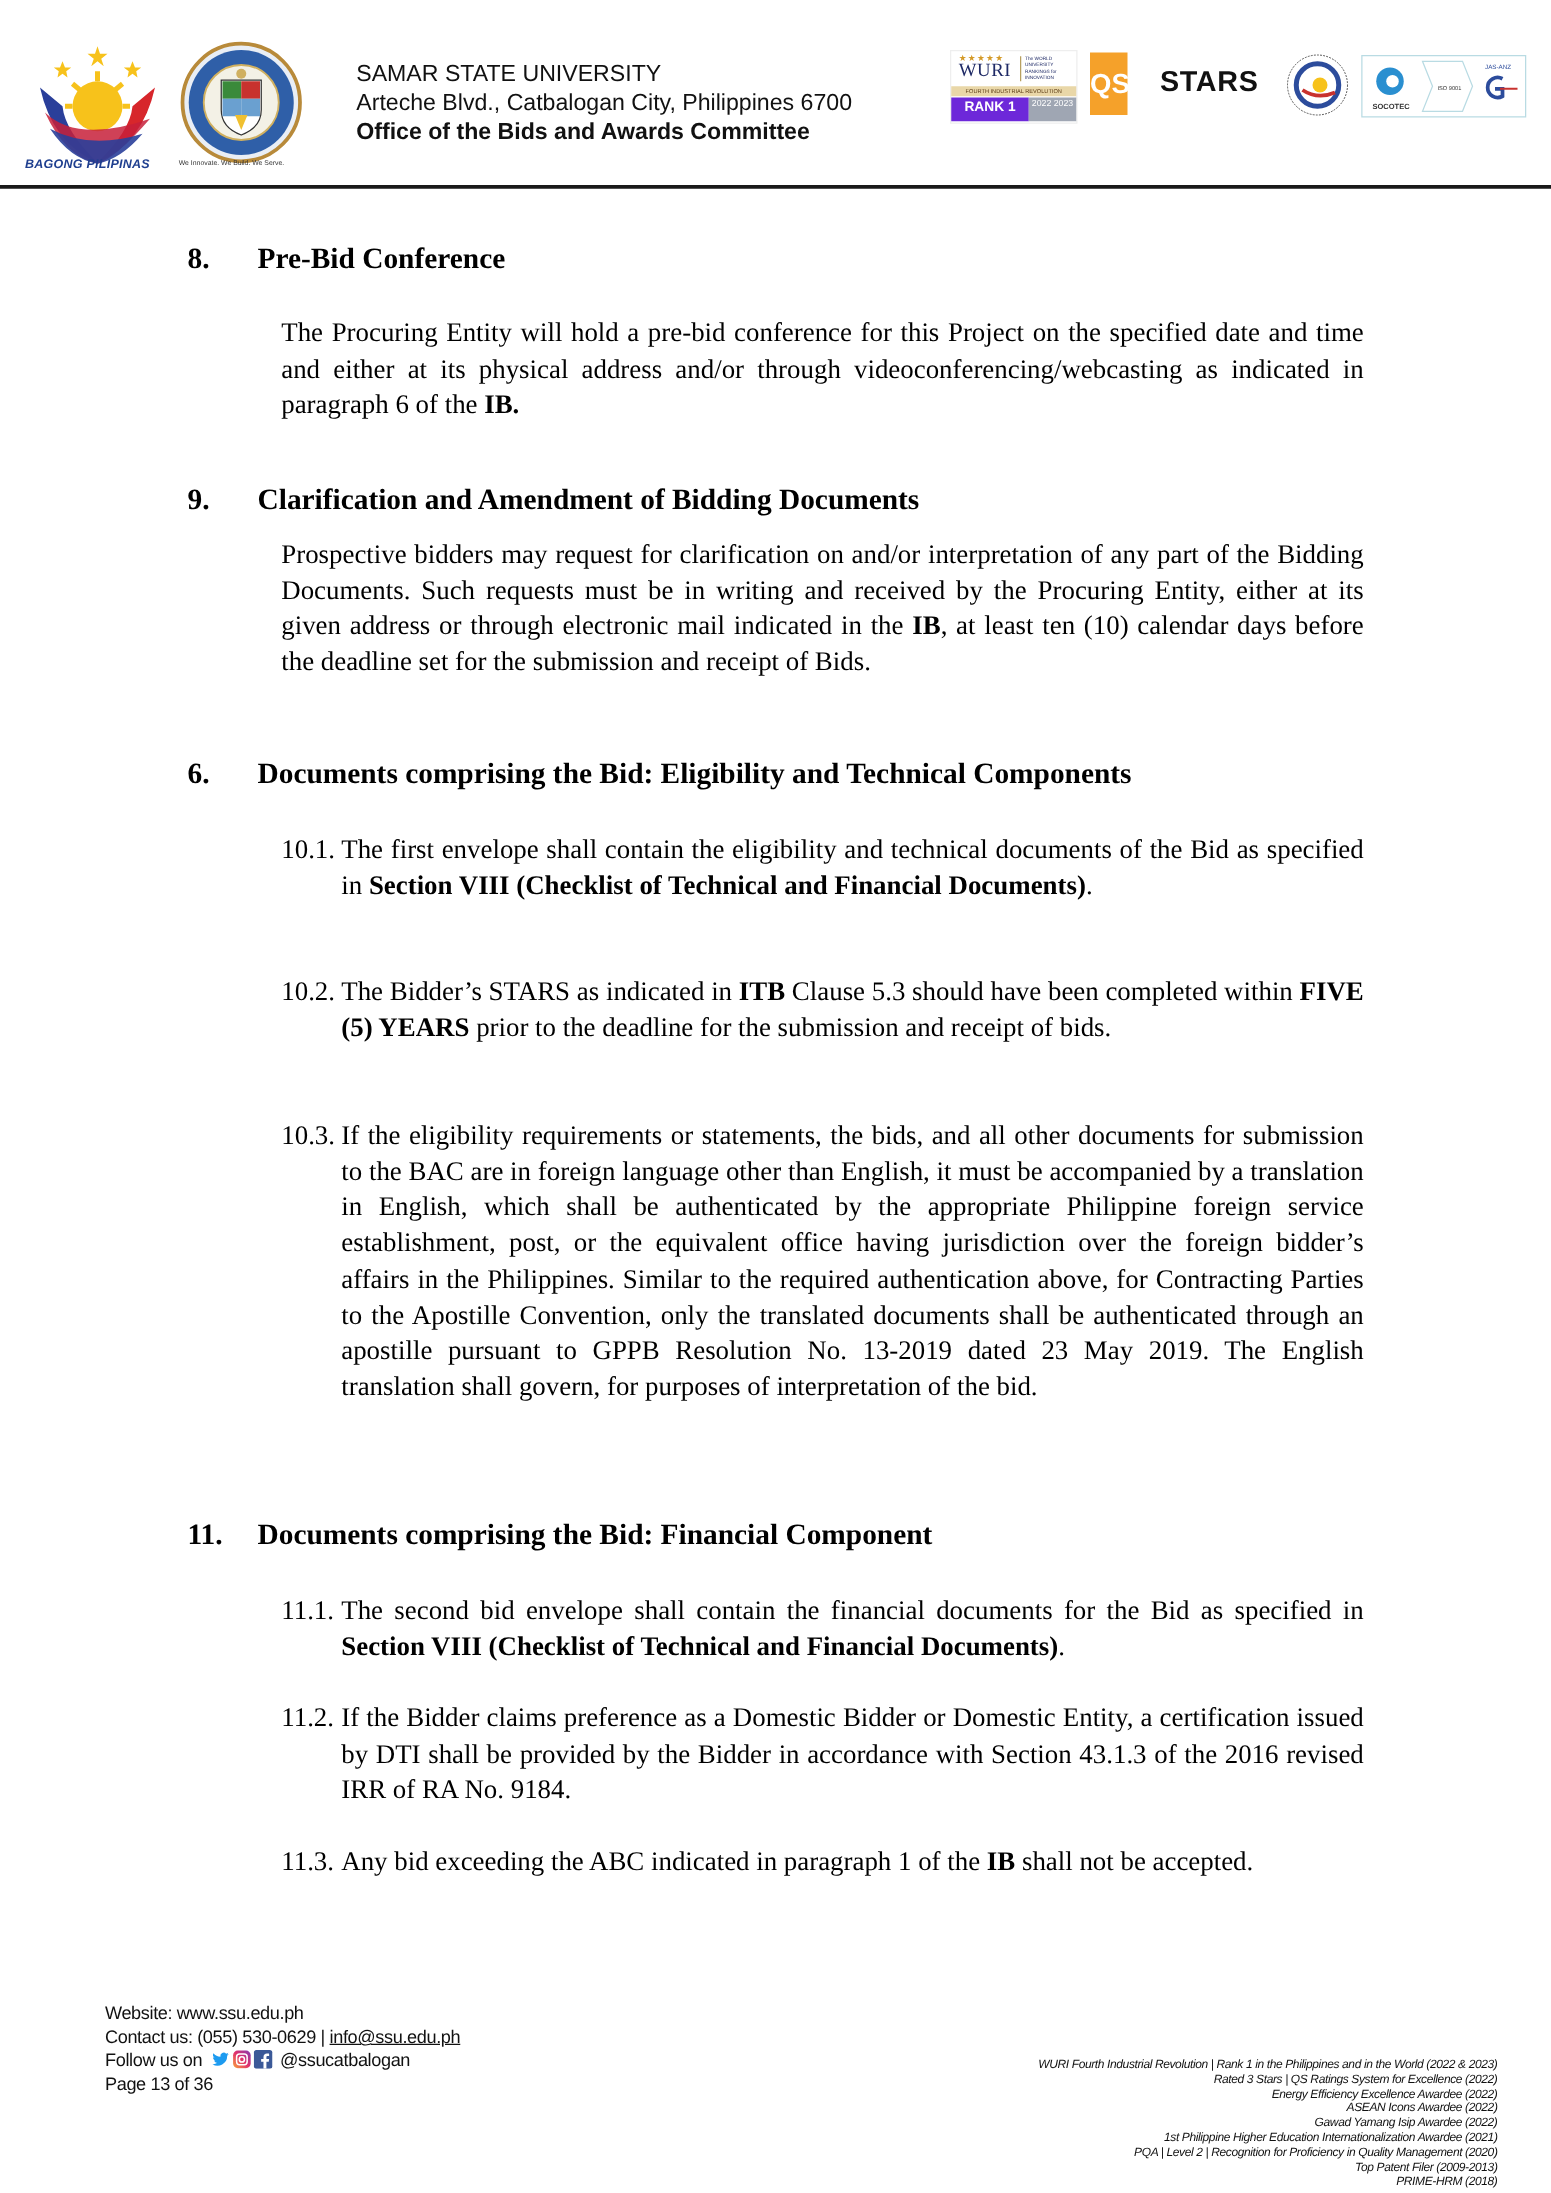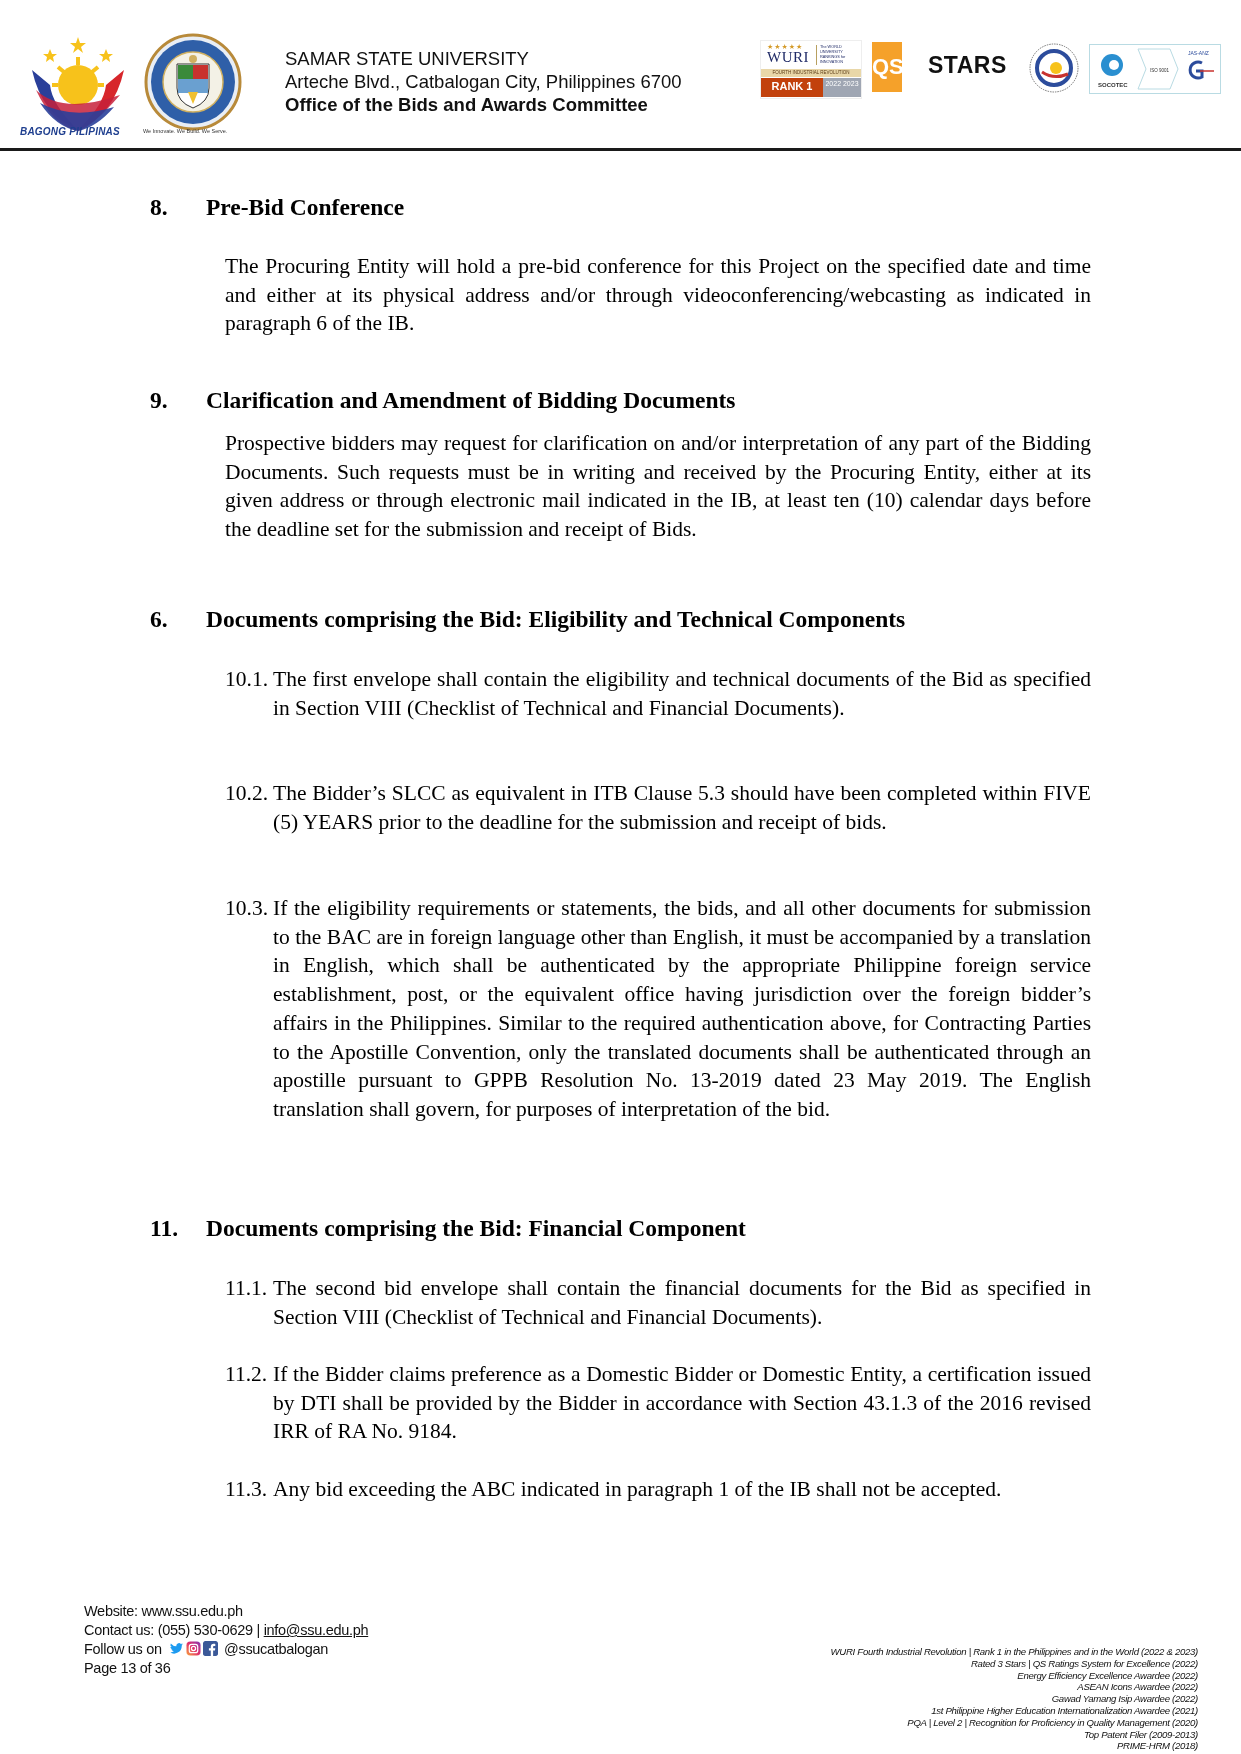--- a/index.html
+++ b/index.html
@@ -10,36 +10,36 @@
   .bp-caption { position: absolute; left: 20px; top: 126px; font-family: "Liberation Sans", sans-serif; font-weight: bold; font-style: italic; font-size: 10px; color: #1f3f8f; letter-spacing: 0.2px; }
   .ssu-caption { position: absolute; left: 143px; top: 128px; font-family: "Liberation Sans", sans-serif; font-size: 5.5px; color: #333; white-space: nowrap; }
   .hdr-text { position: absolute; left: 285px; top: 47px; font-family: "Liberation Sans", sans-serif; font-size: 18.5px; line-height: 23px; color: #111; }
   .hdr-text .office { font-weight: bold; }
   .badges { position: absolute; left: 760px; top: 40px; height: 58px; }
   .wuri { position: absolute; left: 0; top: 0; width: 100px; height: 57px; background: #fff; border: 1px solid #eee; }
   .wuri .stars { position: absolute; left: 6px; top: 2px; color: #d49a28; font-size: 7px; letter-spacing: 1px; }
   .wuri .name { position: absolute; left: 6px; top: 8px; font-family: "Liberation Serif", serif; font-size: 15px; color: #1f2a66; letter-spacing: 0.5px; }
   .wuri .tag { position: absolute; left: 55px; top: 4px; width: 42px; font-family: "Liberation Sans", sans-serif; font-size: 3.8px; color: #1f2a66; line-height: 5px; border-left: 1px solid #b8a060; padding-left: 3px; }
   .wuri .fir { position: absolute; left: 0; top: 28px; width: 100px; height: 8px; background: #e9d7a8; font-family: "Liberation Sans", sans-serif; font-size: 4.5px; color: #5b3b15; text-align: center; line-height: 8px; }
-  .wuri .rank { position: absolute; left: 0; top: 37px; width: 62px; height: 19px; background: #c2410c; color: #fff; font-family: "Liberation Sans", sans-serif; font-weight: bold; font-size: 11px; text-align: center; line-height: 16px; }
+  .wuri .rank { position: absolute; left: 0; top: 37px; width: 62px; height: 19px; background: #6d28d9; color: #fff; font-family: "Liberation Sans", sans-serif; font-weight: bold; font-size: 11px; text-align: center; line-height: 16px; }
   .wuri .years { position: absolute; left: 62px; top: 37px; width: 38px; height: 19px; background: #9fa6b3; color: #fff; font-family: "Liberation Sans", sans-serif; font-size: 7px; line-height: 8px; text-align: center; padding-top: 2px; box-sizing: border-box; }
   .qs { position: absolute; left: 112px; top: 2px; width: 30px; height: 50px; background: #f5a12a; color: #fff; font-family: "Liberation Sans", sans-serif; font-weight: bold; font-size: 22px; text-align: center; line-height: 50px; }
   .qs-stars { position: absolute; left: 168px; top: 12px; font-family: "Liberation Sans", sans-serif; font-weight: bold; font-size: 23px; color: #111; letter-spacing: 0.5px; }
   .pqa { position: absolute; left: 268px; top: 0px; width: 52px; height: 56px; }
   .socotec { position: absolute; left: 329px; top: 4px; width: 130px; height: 48px; border: 1px solid #b9dbe3; background: #fff; }
   .hdr-rule { position: absolute; left: 0; top: 148px; width: 1241px; height: 3px; background: #1a1a1a; }
 
   .doc { position: absolute; left: 0; top: 0; width: 1241px; font-family: "Liberation Serif", serif; }
   .sec-h { position: absolute; left: 150px; font-family: "Liberation Serif", serif; font-weight: bold; font-size: 23.5px; line-height: 28px; white-space: nowrap; }
   .sec-h .num { display: inline-block; width: 56px; }
   .para { position: absolute; left: 225px; width: 866px; font-size: 21.5px; line-height: 28.7px; text-align: justify; }
   .sub { position: absolute; left: 225px; width: 866px; font-size: 21.5px; line-height: 28.7px; }
   .sub .sub-num { position: absolute; left: 0; top: 0; width: 72px; }
   .sub .sub-txt { margin-left: 48px; text-align: justify; display: block; }
-  b { font-weight: normal; }
+  b { font-weight: bold; }
 
   .ftr-left { position: absolute; left: 84px; top: 1602px; font-family: "Liberation Sans", sans-serif; font-size: 14.5px; line-height: 19px; color: #111; letter-spacing: -0.3px; }
   .ftr-left .link { text-decoration: underline; }
   .soc { display: inline-block; width: 15px; height: 15px; vertical-align: -2px; margin-right: 2px; border-radius: 2px; }
   .ftr-right { position: absolute; right: 43px; top: 1602px; width: 500px; text-align: right; font-family: "Liberation Sans", sans-serif; font-style: italic; font-size: 9.6px; line-height: 11.8px; color: #111; letter-spacing: -0.3px; margin-top: 44px; }
 </style>
 </head>
 <body>
 
 <div class="hdr">
@@ -133,21 +133,21 @@
 
   <div class="sec-h" style="top:605px;">
     <span class="num">6.</span><span>Documents comprising the Bid: Eligibility and Technical Components</span>
   </div>
   <div class="sub" style="top:665px;">
     <span class="sub-num">10.1.</span>
     <span class="sub-txt"><span>The first envelope shall contain the eligibility and technical documents of the Bid as specified in </span><b>Section VIII (Checklist of Technical and Financial Documents)</b><span>.</span></span>
   </div>
   <div class="sub" style="top:779px;">
     <span class="sub-num">10.2.</span>
-    <span class="sub-txt"><span>The Bidder’s SLCC as equivalent in </span><b>ITB</b><span> Clause 5.3 should have been completed within </span><b>FIVE (5) YEARS</b><span> prior to the deadline for the submission and receipt of bids.</span></span>
+    <span class="sub-txt"><span>The Bidder’s STARS as indicated in </span><b>ITB</b><span> Clause 5.3 should have been completed within </span><b>FIVE (5) YEARS</b><span> prior to the deadline for the submission and receipt of bids.</span></span>
   </div>
   <div class="sub" style="top:894px;">
     <span class="sub-num">10.3.</span>
     <span class="sub-txt">If the eligibility requirements or statements, the bids, and all other documents for submission to the BAC are in foreign language other than English, it must be accompanied by a translation in English, which shall be authenticated by the appropriate Philippine foreign service establishment, post, or the equivalent office having jurisdiction over the foreign bidder’s affairs in the Philippines. Similar to the required authentication above, for Contracting Parties to the Apostille Convention, only the translated documents shall be authenticated through an apostille pursuant to GPPB Resolution No. 13-2019 dated 23 May 2019. The English translation shall govern, for purposes of interpretation of the bid.</span>
   </div>
 
   <div class="sec-h" style="top:1214px;">
     <span class="num">11.</span><span>Documents comprising the Bid: Financial Component</span>
   </div>
   <div class="sub" style="top:1274px;">

